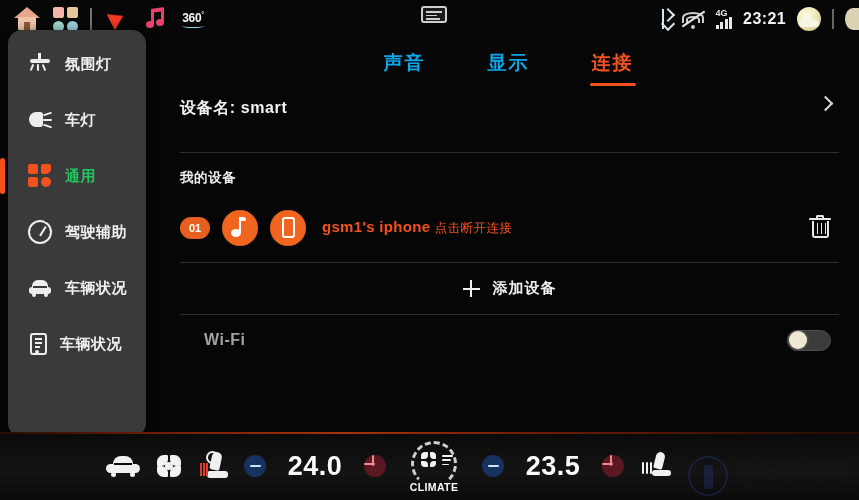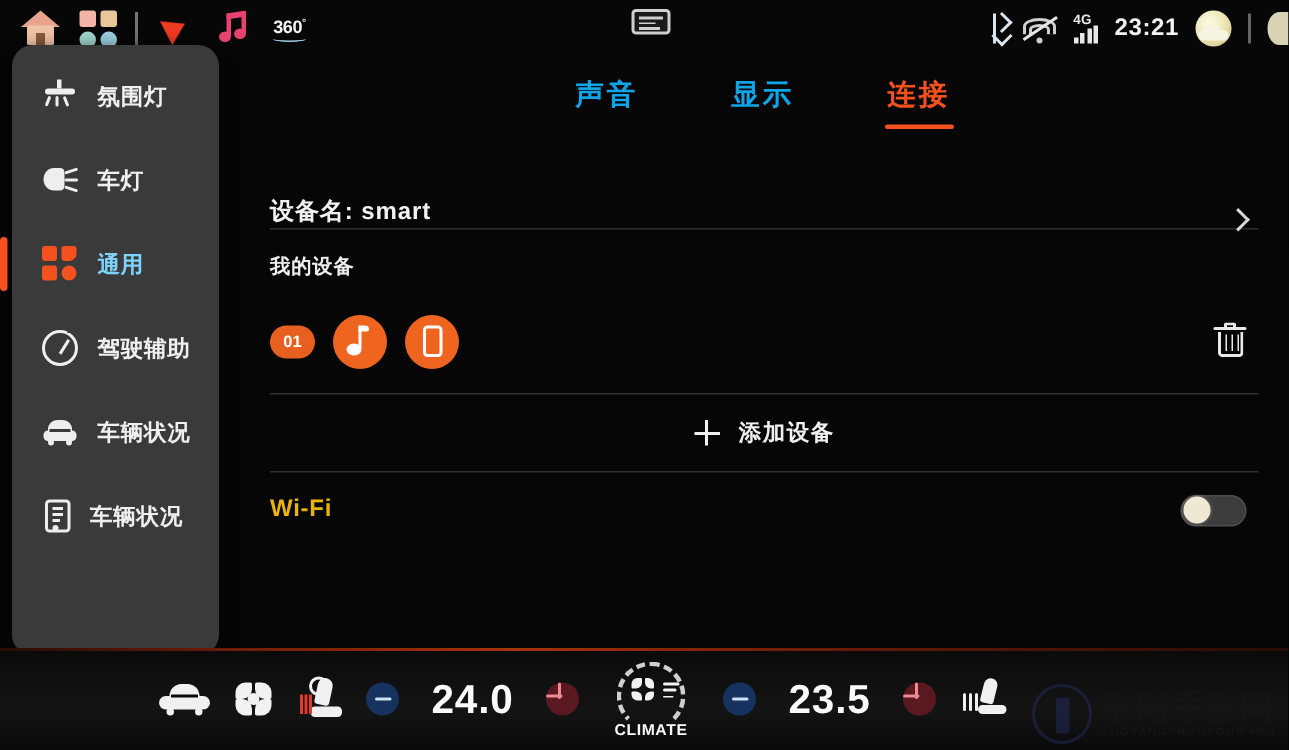--- a/index.html
+++ b/index.html
@@ -100,21 +100,21 @@
 
   
   #sidebar {
     position:absolute; left:8px; top:30px; width:138px; height:407px;
     background:#3a3a3a; border-radius:14px;
     box-shadow:0 2px 12px rgba(0,0,0,.6);
     padding-top:6px;
   }
   .side-item { position:relative; height:56px; display:flex; align-items:center; padding-left:20px; gap:13px; cursor:pointer; }
   .side-label { font-size:15px; font-weight:700; color:#efefef; letter-spacing:.5px; }
-  .side-item.active .side-label { color:#7dd3fc; }
+  .side-item.active .side-label { color:#22c55e; }
   .side-item.active .act-bar {
     position:absolute; left:-8px; top:10px; width:5px; height:36px;
     background:#f4511e; border-radius:3px;
   }
   .sico { width:24px; height:24px; position:relative; flex:none; }
 
   
   .sico-shortcut { border-radius:50%; background:#f0f0f0; }
   .sico-shortcut:after { content:""; position:absolute; left:7px; top:7px; width:10px; height:10px; border-radius:50%; background:#3a3a3a; }
   .sico-shortcut:before { content:""; position:absolute; left:12px; top:1px; width:11px; height:8px; background:#3a3a3a; border-radius:0 0 0 8px; }
@@ -161,21 +161,21 @@
   
   #main { position:absolute; left:158px; top:38px; width:701px; height:394px; }
   #tabs { display:flex; align-items:flex-start; justify-content:center; gap:62px; height:60px; padding-top:12px; }
   .tab { position:relative; font-size:19px; font-weight:700; color:#0ea5e9; letter-spacing:2px; cursor:pointer; padding-bottom:10px; }
   .tab.active { color:#f4511e; }
   .tab.active:after { content:""; position:absolute; left:50%; transform:translateX(-50%); bottom:0; width:46px; height:3.5px; background:#f4511e; border-radius:2px; }
 
   .rows { padding:0 20px 0 22px; }
   .row { position:relative; border-bottom:1px solid #2e2e2e; }
 
-  .row-device { height:55px; display:flex; align-items:flex-end; justify-content:space-between; cursor:pointer; }
+  .row-device { height:55px; display:flex; align-items:flex-start; justify-content:space-between; cursor:pointer; }
   .row-title { font-size:16px; font-weight:700; color:#f2f2f2; letter-spacing:.6px; }
   .chev { width:11px; height:11px; border-top:2.2px solid #d8d8d8; border-right:2.2px solid #d8d8d8; transform:rotate(45deg); margin-right:8px; }
 
   .row-search { height:68px; display:flex; align-items:center; justify-content:space-between; padding-top:4px; }
   .row-sub { font-size:12.5px; color:#b9b9b9; margin-top:6px; letter-spacing:.4px; }
 
   .toggle { width:44px; height:21px; border-radius:11px; background:#3c3c3c; border:1px solid #4e4e4e; position:relative; flex:none; cursor:pointer; margin-right:8px; }
   .toggle .knob { position:absolute; left:1px; top:0.5px; width:18px; height:18px; border-radius:50%; background:#efe9d4; box-shadow:0 0 3px rgba(255,255,255,.35); }
 
   .sec-head { font-size:13.5px; font-weight:700; color:#ededed; padding:16px 0 6px 0; letter-spacing:.6px; }
@@ -197,21 +197,21 @@
   .trash .can i { position:absolute; top:2px; width:1.8px; height:11px; background:#e8e8e8; }
   .trash .can i:nth-child(1){ left:3px;} .trash .can i:nth-child(2){ left:7px;} .trash .can i:nth-child(3){ left:11px;}
 
   .row-add { height:52px; display:flex; align-items:center; justify-content:center; gap:13px; cursor:pointer; }
   .plus { position:relative; width:17px; height:17px; }
   .plus:before { content:""; position:absolute; left:0; top:7.5px; width:17px; height:2.2px; background:#f0f0f0; }
   .plus:after { content:""; position:absolute; left:7.5px; top:0; width:2.2px; height:17px; background:#f0f0f0; }
   .add-label { font-size:15px; font-weight:700; color:#f0f0f0; letter-spacing:1px; }
 
   .row-wifi { height:50px; display:flex; align-items:center; justify-content:space-between; border-bottom:none; }
-  .wifi-label { font-size:16px; font-weight:700; color:#eab308; letter-spacing:.5px; }
+  .wifi-label { font-size:16px; font-weight:700; color:#a3a3a3; letter-spacing:.5px;margin-left:24px; }
 
   
   #bottom { position:absolute; left:0; bottom:0; width:859px; height:68px;
     background:linear-gradient(180deg,#0a0a0a 0%,#141414 60%,#0a0a0a 100%);
     display:flex; align-items:center; }
   #bottom:before { content:""; position:absolute; left:0; top:0; width:100%; height:2px;
     background:linear-gradient(90deg,#2a0b04 0%,#7b1e06 18%,#b8380c 40%,#7b1e06 62%,#2a0b04 100%); opacity:.9; }
   .bb-icon { width:46px; height:44px; display:flex; align-items:center; justify-content:center; cursor:pointer; position:relative; }
 
   .bico-car { position:relative; width:34px; height:20px; }
@@ -434,20 +434,24 @@
       <div class="row row-mydev">
         <span class="badge01">01</span>
         <span class="cicon">
           <i class="note-h"></i>
             <i class="note-s"></i>
             <i class="note-f"></i>
         </span>
         <span class="cicon">
           <i class="phone"></i>
         </span>
+        <span class="dev-text">
+          <span class="dev-name">gsm1's iphone</span>
+          <span class="dev-act">点击断开连接</span>
+        </span>
         <span class="trash">
           <i class="hdl"></i>
             <i class="lid"></i>
             <span class="can">
               <i></i>
               <i></i>
               <i></i>
             </span>
         </span>
       </div>

